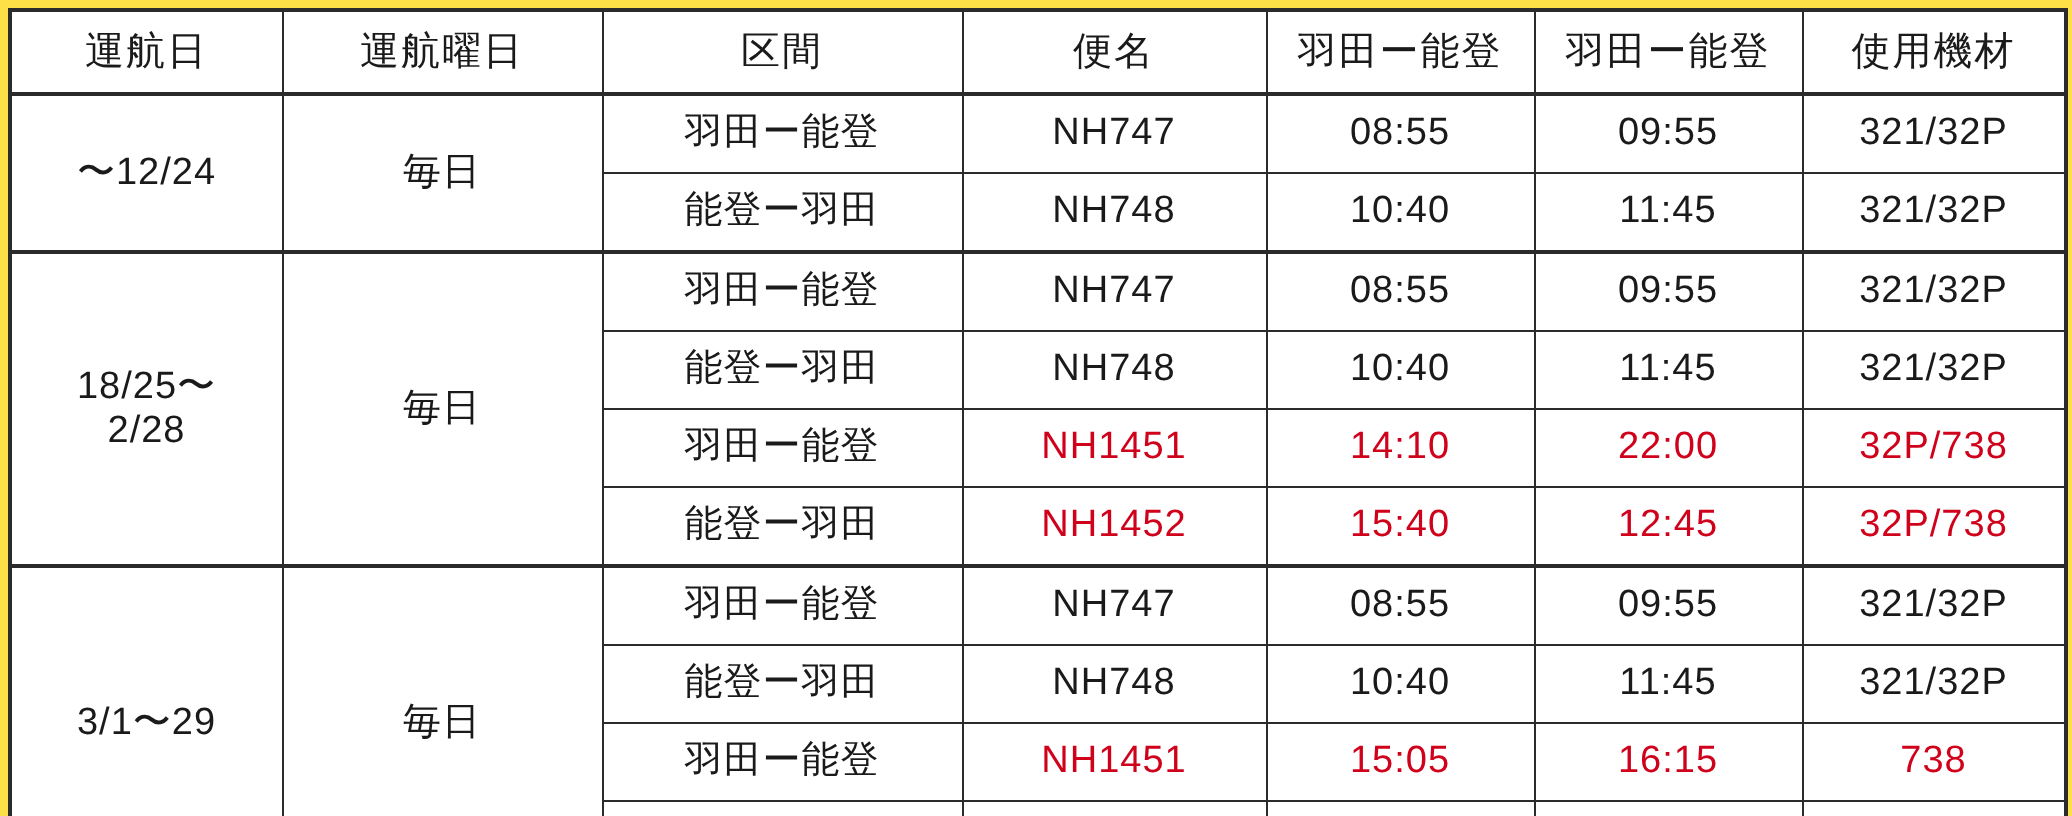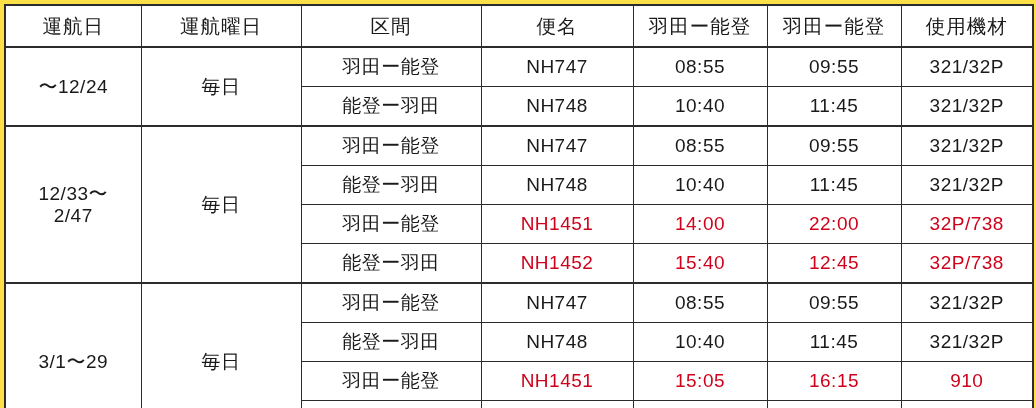--- a/index.html
+++ b/index.html
@@ -111,41 +111,41 @@
       <tr>
         <td>能登ー羽田</td>
         <td>NH748</td>
         <td>10:40</td>
         <td>11:45</td>
         <td class="outer-right">321/32P</td>
       </tr>
 
       <tr class="group-start">
         <td class="group-cell outer-left two-line" rowspan="4">
-          <div>12/33〜</div>
-          <div>2/47</div>
+          <div>18/25〜</div>
+          <div>2/28</div>
         </td>
         <td class="group-cell" rowspan="4">毎日</td>
         <td>羽田ー能登</td>
         <td>NH747</td>
         <td>08:55</td>
         <td>09:55</td>
         <td class="outer-right">321/32P</td>
       </tr>
       <tr>
         <td>能登ー羽田</td>
         <td>NH748</td>
         <td>10:40</td>
         <td>11:45</td>
         <td class="outer-right">321/32P</td>
       </tr>
       <tr>
         <td>羽田ー能登</td>
         <td class="red">NH1451</td>
-        <td class="red">14:00</td>
+        <td class="red">14:10</td>
         <td class="red">22:00</td>
         <td class="red outer-right">32P/738</td>
       </tr>
       <tr>
         <td>能登ー羽田</td>
         <td class="red">NH1452</td>
         <td class="red">15:40</td>
         <td class="red">12:45</td>
         <td class="red outer-right">32P/738</td>
       </tr>
@@ -166,21 +166,21 @@
         <td>NH748</td>
         <td>10:40</td>
         <td>11:45</td>
         <td class="outer-right">321/32P</td>
       </tr>
       <tr>
         <td>羽田ー能登</td>
         <td class="red">NH1451</td>
         <td class="red">15:05</td>
         <td class="red">16:15</td>
-        <td class="red outer-right">910</td>
+        <td class="red outer-right">738</td>
       </tr>
       <tr>
         <td class="outer-bottom">能登ー羽田</td>
         <td class="red outer-bottom">NH1452</td>
         <td class="red outer-bottom">16:45</td>
         <td class="red outer-bottom">17:50</td>
         <td class="red outer-right outer-bottom">738</td>
       </tr>
 
     </tbody>

